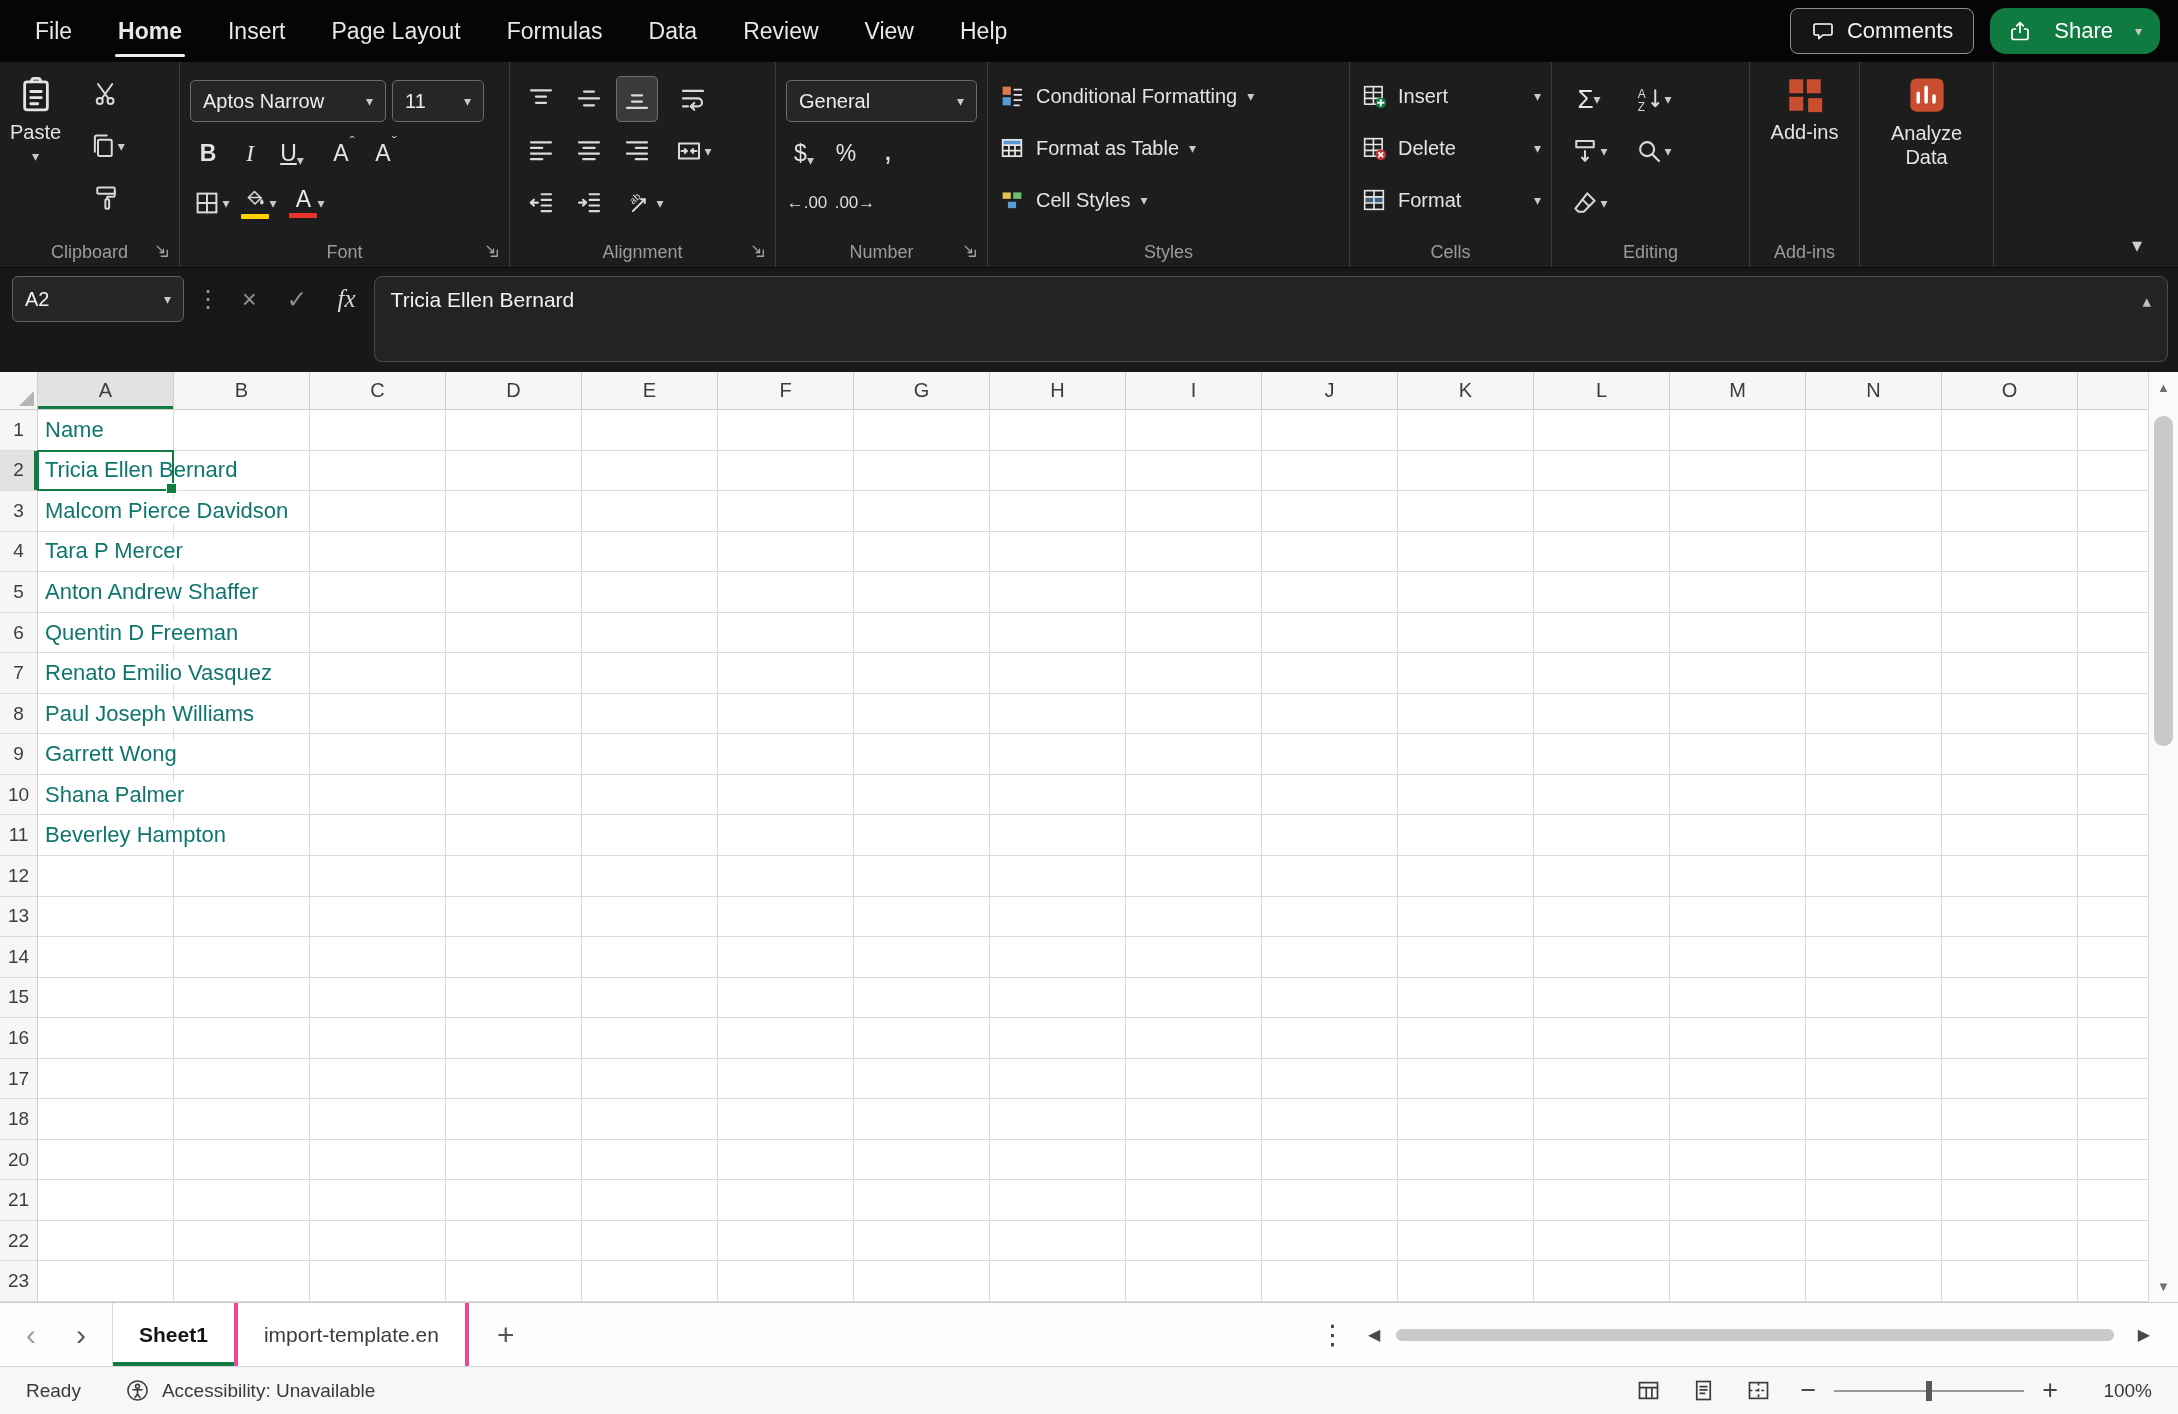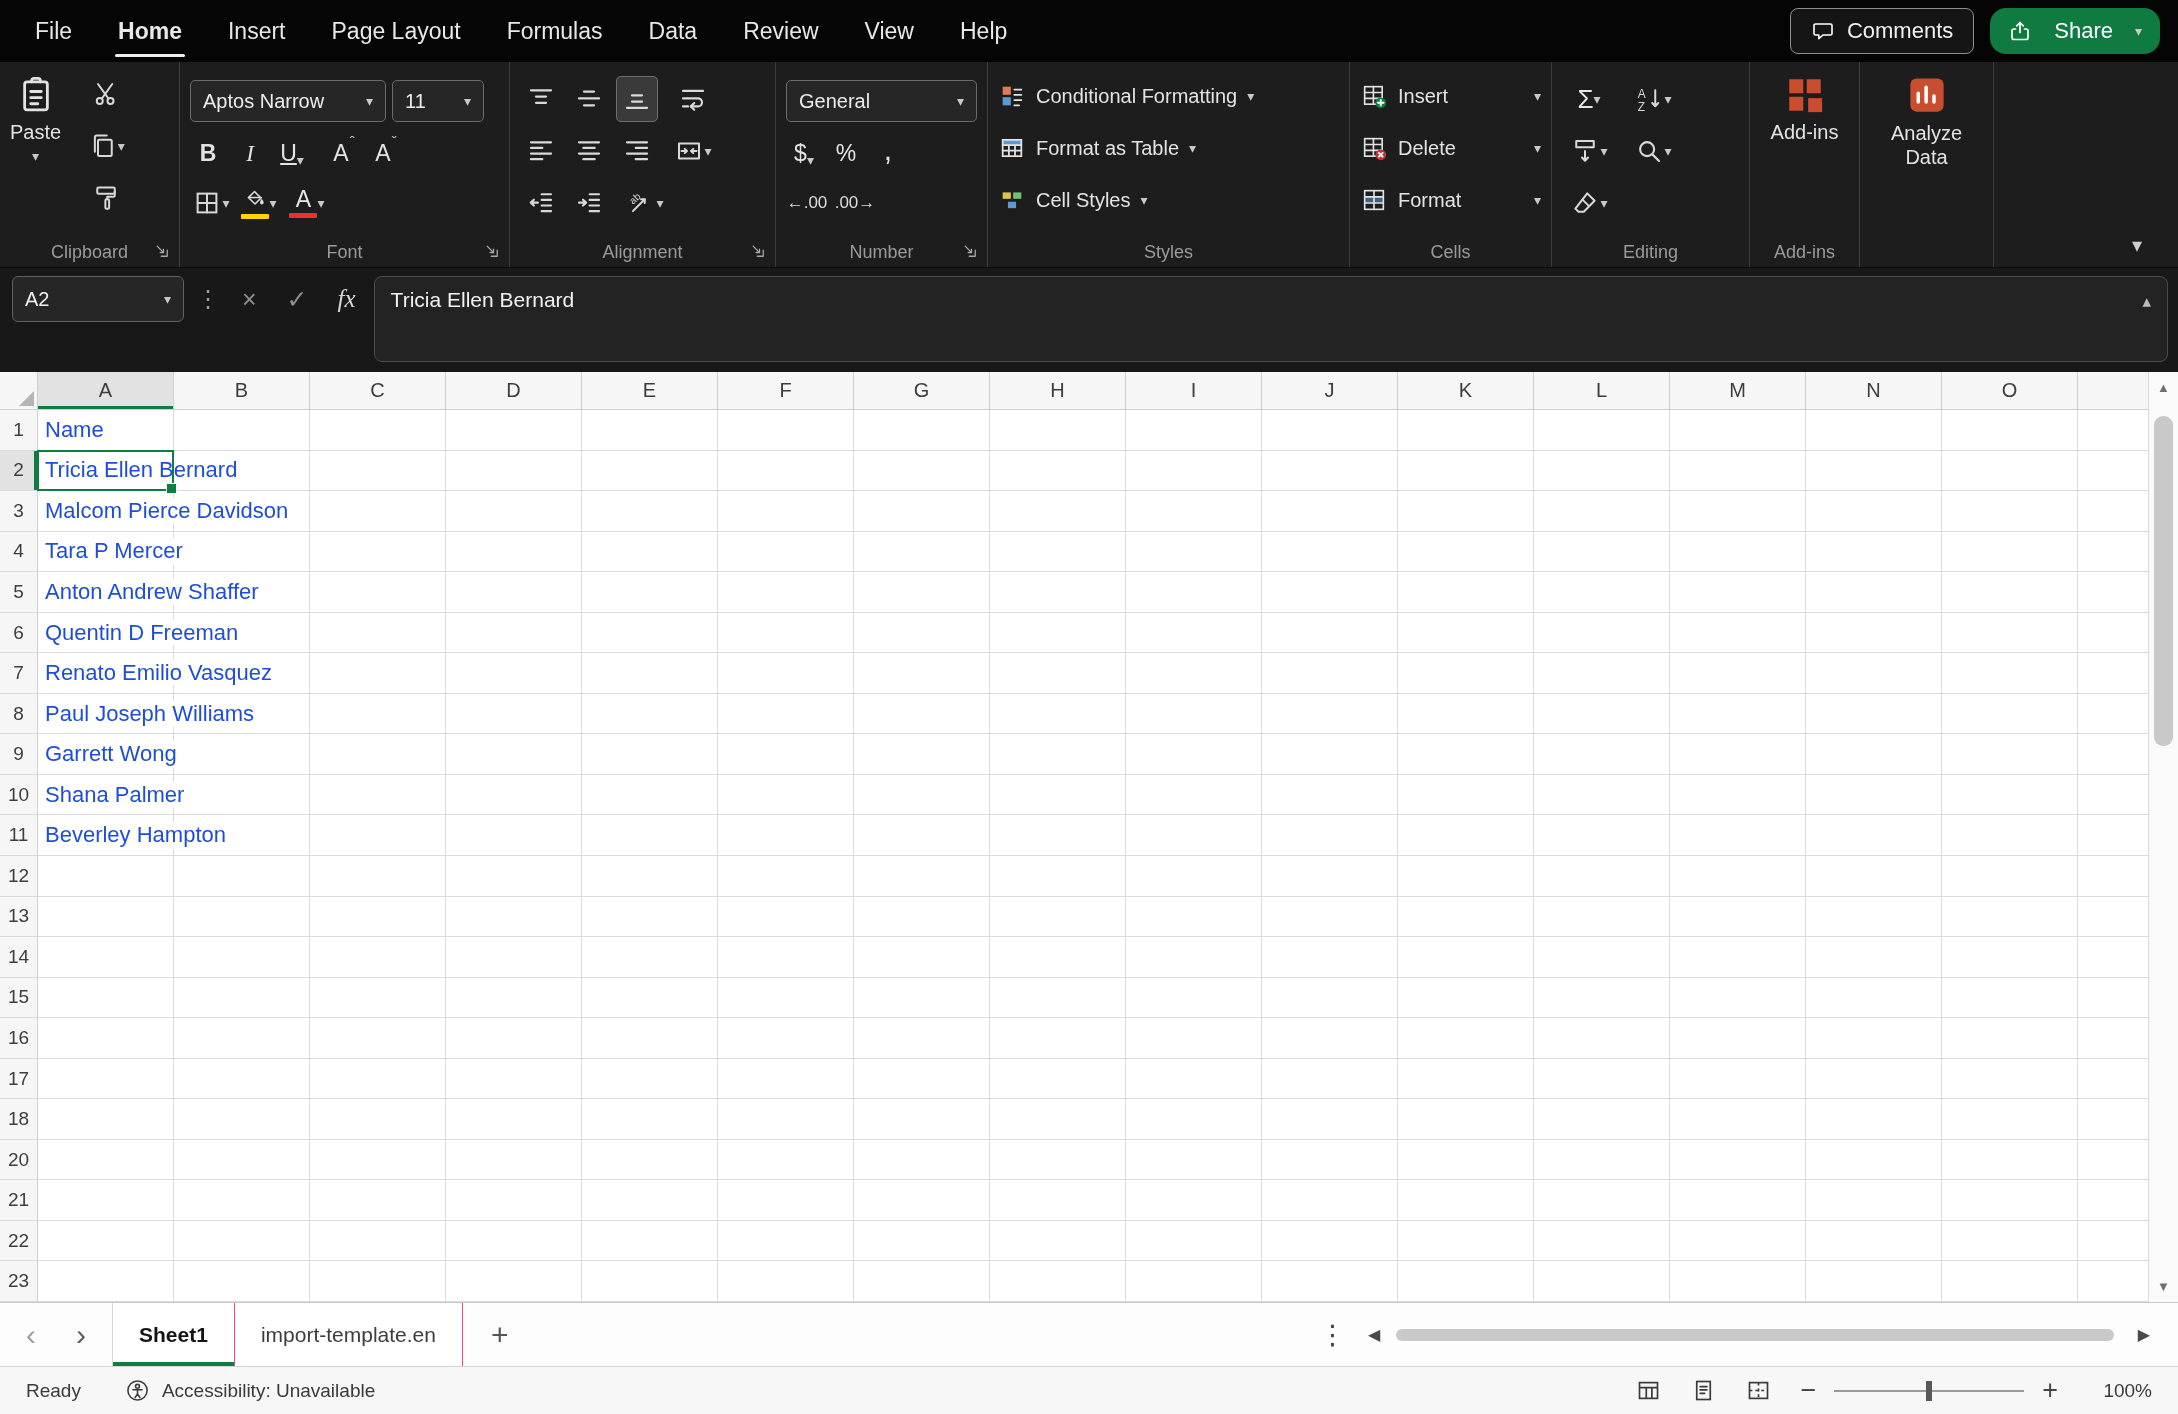--- a/index.html
+++ b/index.html
@@ -68,34 +68,34 @@
   .corner::after{content:"";position:absolute;right:3px;bottom:3px;border-style:solid;border-width:0 0 15px 15px;border-color:transparent transparent #B5B5B5 transparent}
   .colh{width:136px;flex:none;display:flex;align-items:center;justify-content:center;background:#F6F6F6;border-right:1px solid #CFCFCF;border-bottom:1px solid #CFCFCF;font-size:20px;color:#3d3d3d}
   .colh.partial{width:70px;border-right:none}
   .colh.hsel{background:#E2E2E2;box-shadow:inset 0 -3px 0 var(--accent-green,#107C41)}
   .gridrows{flex:1;display:flex;flex-direction:column}
   .grow{flex:1;display:flex}
   .rowh{width:38px;flex:none;display:flex;align-items:center;justify-content:center;background:#F6F6F6;border-right:1px solid #CFCFCF;border-bottom:1px solid #DADADA;font-size:19px;color:#3d3d3d}
   .rowh.hsel{background:#E2E2E2;box-shadow:inset -3px 0 0 var(--accent-green,#107C41)}
   .cell{width:136px;flex:none;border-right:1px solid #DBDBDB;border-bottom:1px solid #DBDBDB;position:relative;background:#fff}
   .cell.partial{width:70px;border-right:none}
-  .cellval{position:absolute;left:7px;top:50%;transform:translateY(-50%);font-size:22px;color:#1d4ed8;white-space:nowrap;background:#fff;z-index:2;padding-right:3px;line-height:1.2}
+  .cellval{position:absolute;left:7px;top:50%;transform:translateY(-50%);font-size:22px;color:#0f766e;white-space:nowrap;background:#fff;z-index:2;padding-right:3px;line-height:1.2}
   .cell.selected::before{content:"";position:absolute;left:-1px;top:-1px;right:-1px;bottom:-1px;border:2.5px solid var(--accent-green,#107C41);z-index:3;pointer-events:none}
   .cell.selected::after{content:"";position:absolute;right:-4px;bottom:-4px;width:9px;height:9px;background:var(--accent-green,#107C41);border:1.5px solid #fff;z-index:4}
   .vscroll{position:absolute;right:0;top:0;bottom:0;width:30px;background:#FAFAFA;border-left:1px solid #D9D9D9}
   .varr{position:absolute;left:0;right:0;text-align:center;font-size:13px;color:#707070}
   .varr.up{top:8px}.varr.down{bottom:8px}
   .vthumb{position:absolute;left:5px;right:5px;top:44px;height:330px;background:#C9C9C9;border-radius:9px}
 
   
   .tabbar{position:absolute;left:0;right:0;bottom:48px;height:64px;background:#FDFDFD;border-top:1px solid #C9C9C9;display:flex;align-items:stretch}
   .tnav{display:flex;align-items:center;gap:40px;padding:0 26px;font-size:30px;color:#5a5a5a}
   .tnav .dis{color:#9e9e9e}
   .stabs{display:flex;align-items:stretch}
-  .stab{display:flex;align-items:center;padding:0 26px;font-size:21px;color:#3c3c3c;border-right:1px solid #ec4899;position:relative;background:#fff}
+  .stab{display:flex;align-items:center;padding:0 26px;font-size:21px;color:#3c3c3c;border-right:4px solid #ec4899;position:relative;background:#fff}
   .stab:first-child{border-left:1px solid #D8D8D8}
   .stab.active{font-weight:700;color:#141414}
   .stab.active::after{content:"";position:absolute;left:0;right:0;bottom:0;height:4px;background:var(--accent-green,#107C41)}
   .addsheet{display:flex;align-items:center;padding:0 28px;font-size:30px;color:#555}
   .kebab{margin-left:auto;display:flex;align-items:center;font-size:27px;color:#3e3e3e;padding:0 22px}
   .hscroll{display:flex;align-items:center;gap:12px;width:810px;padding-right:28px}
   .harr{font-size:16px;color:#4a4a4a}
   .htrack{flex:1;height:16px;position:relative}
   .hthumb{position:absolute;left:4px;right:12px;top:2px;height:12px;background:#C9C9C9;border-radius:7px}
 

